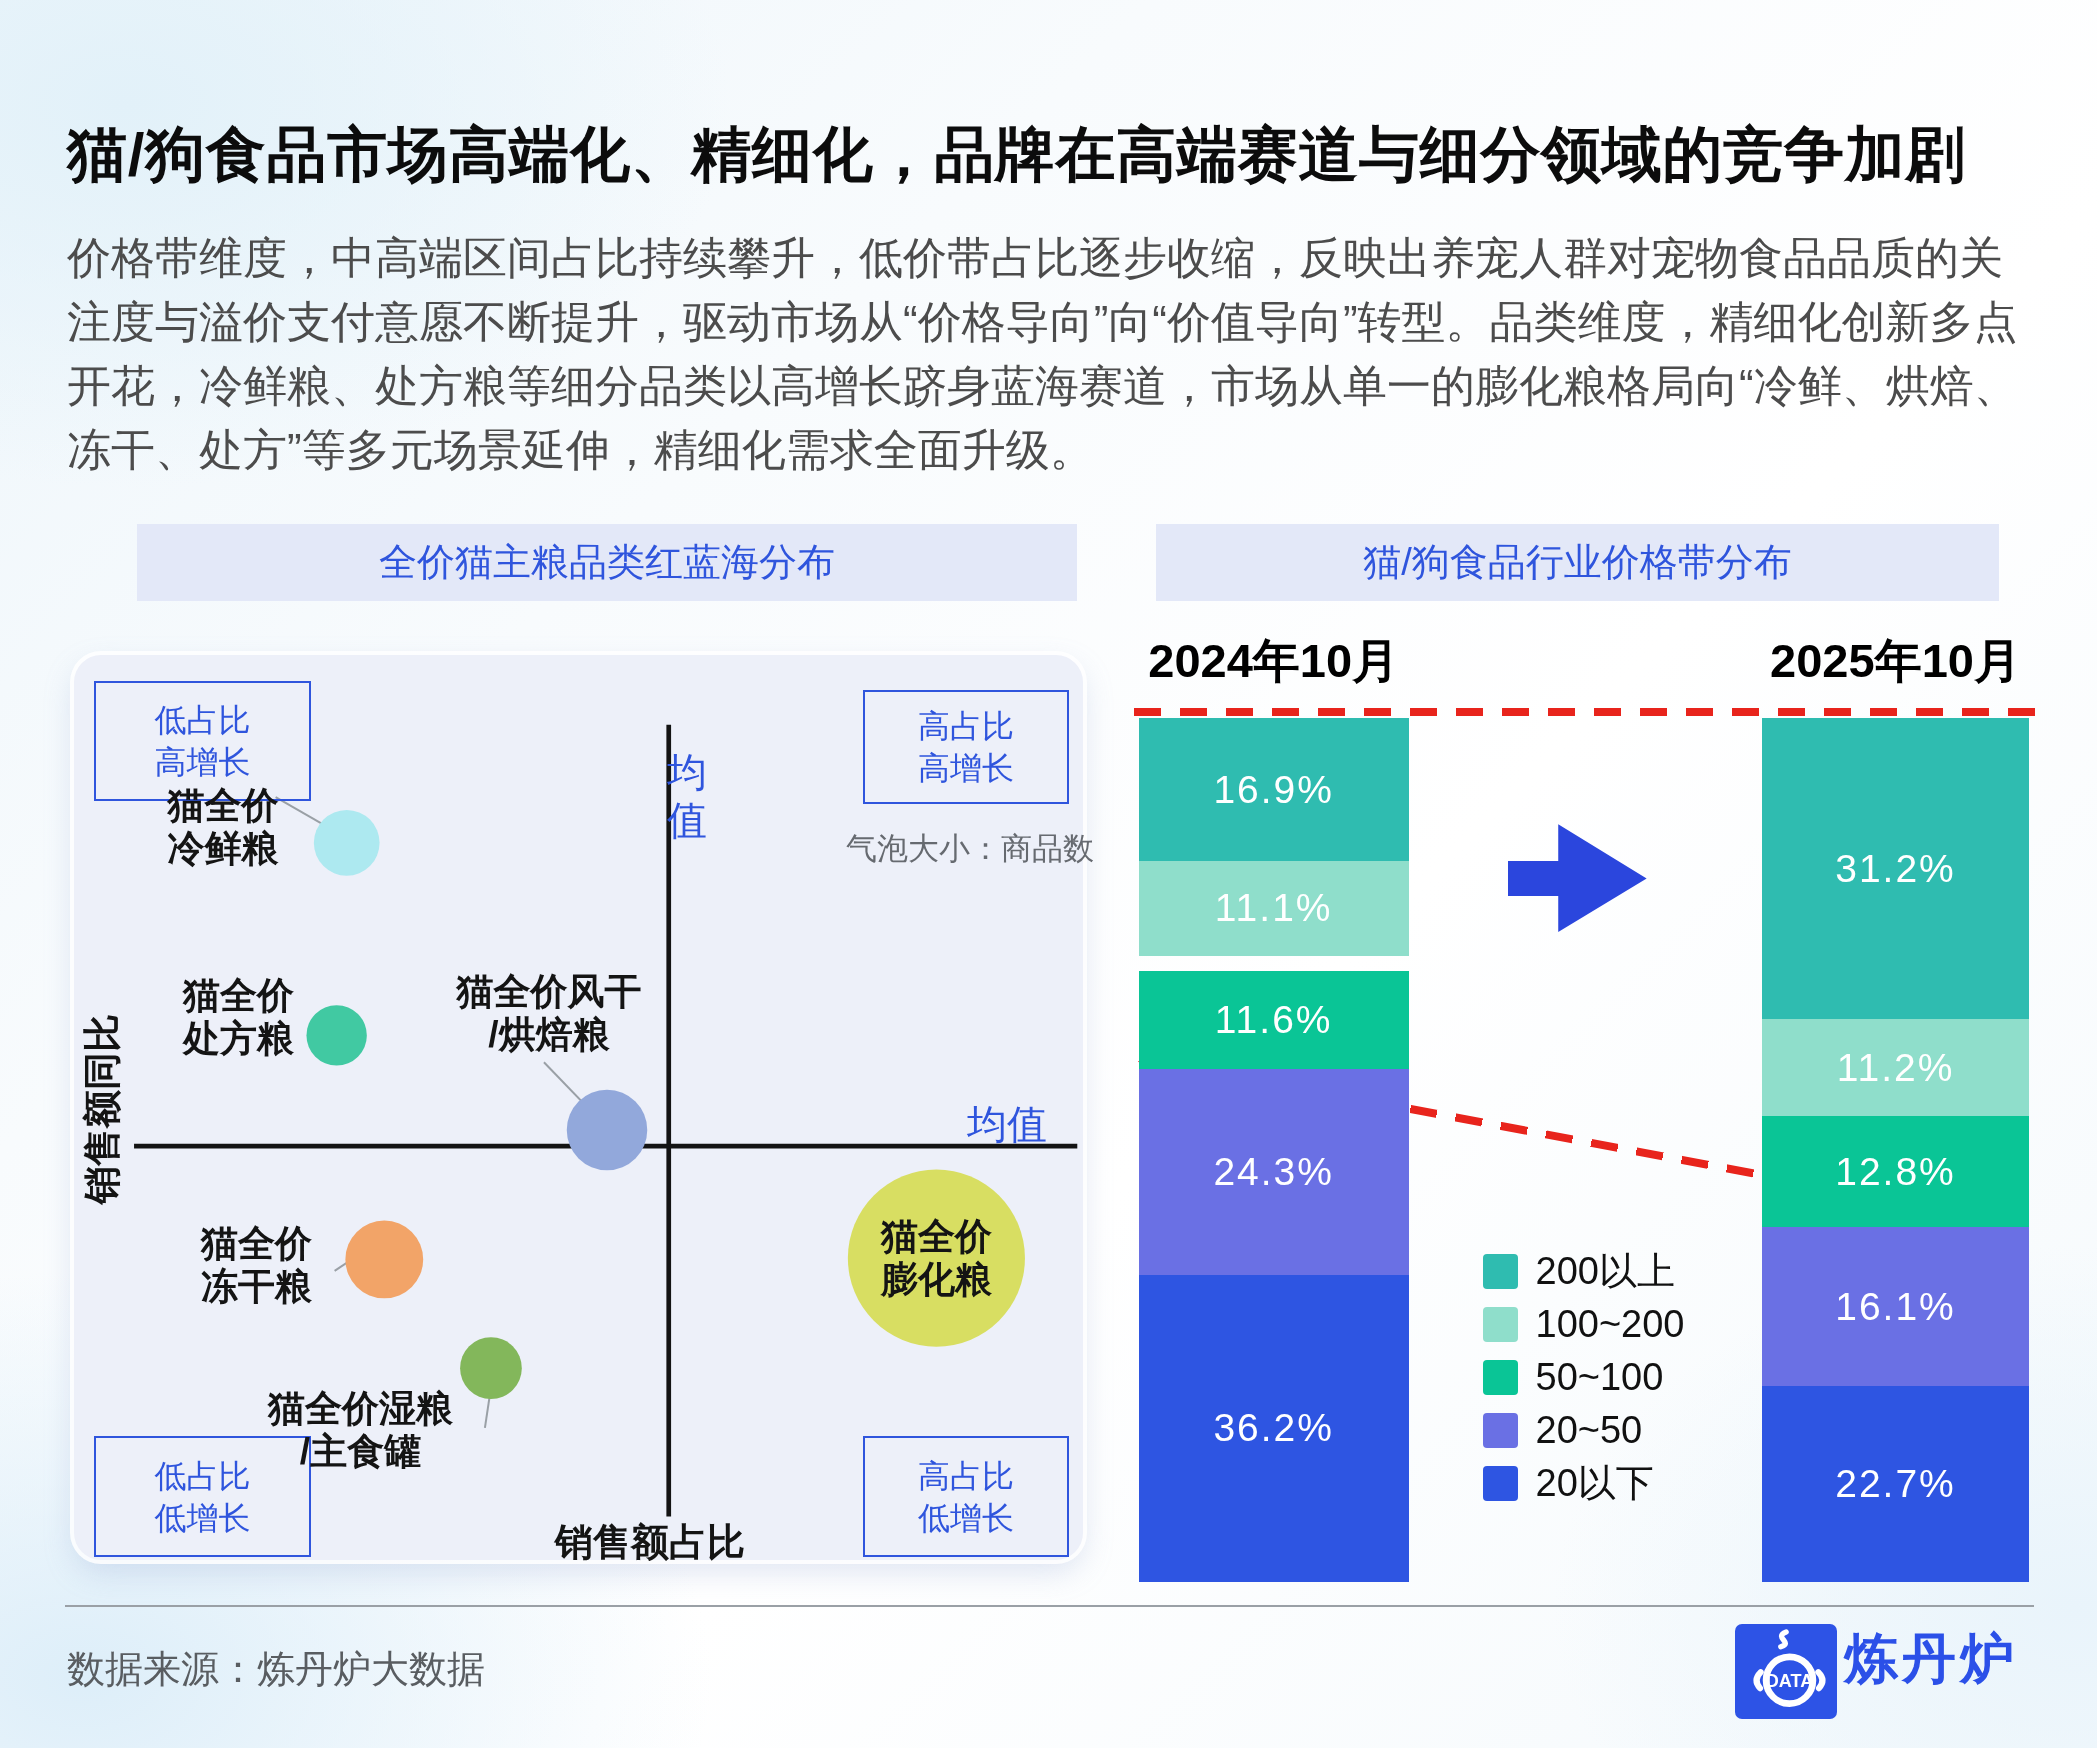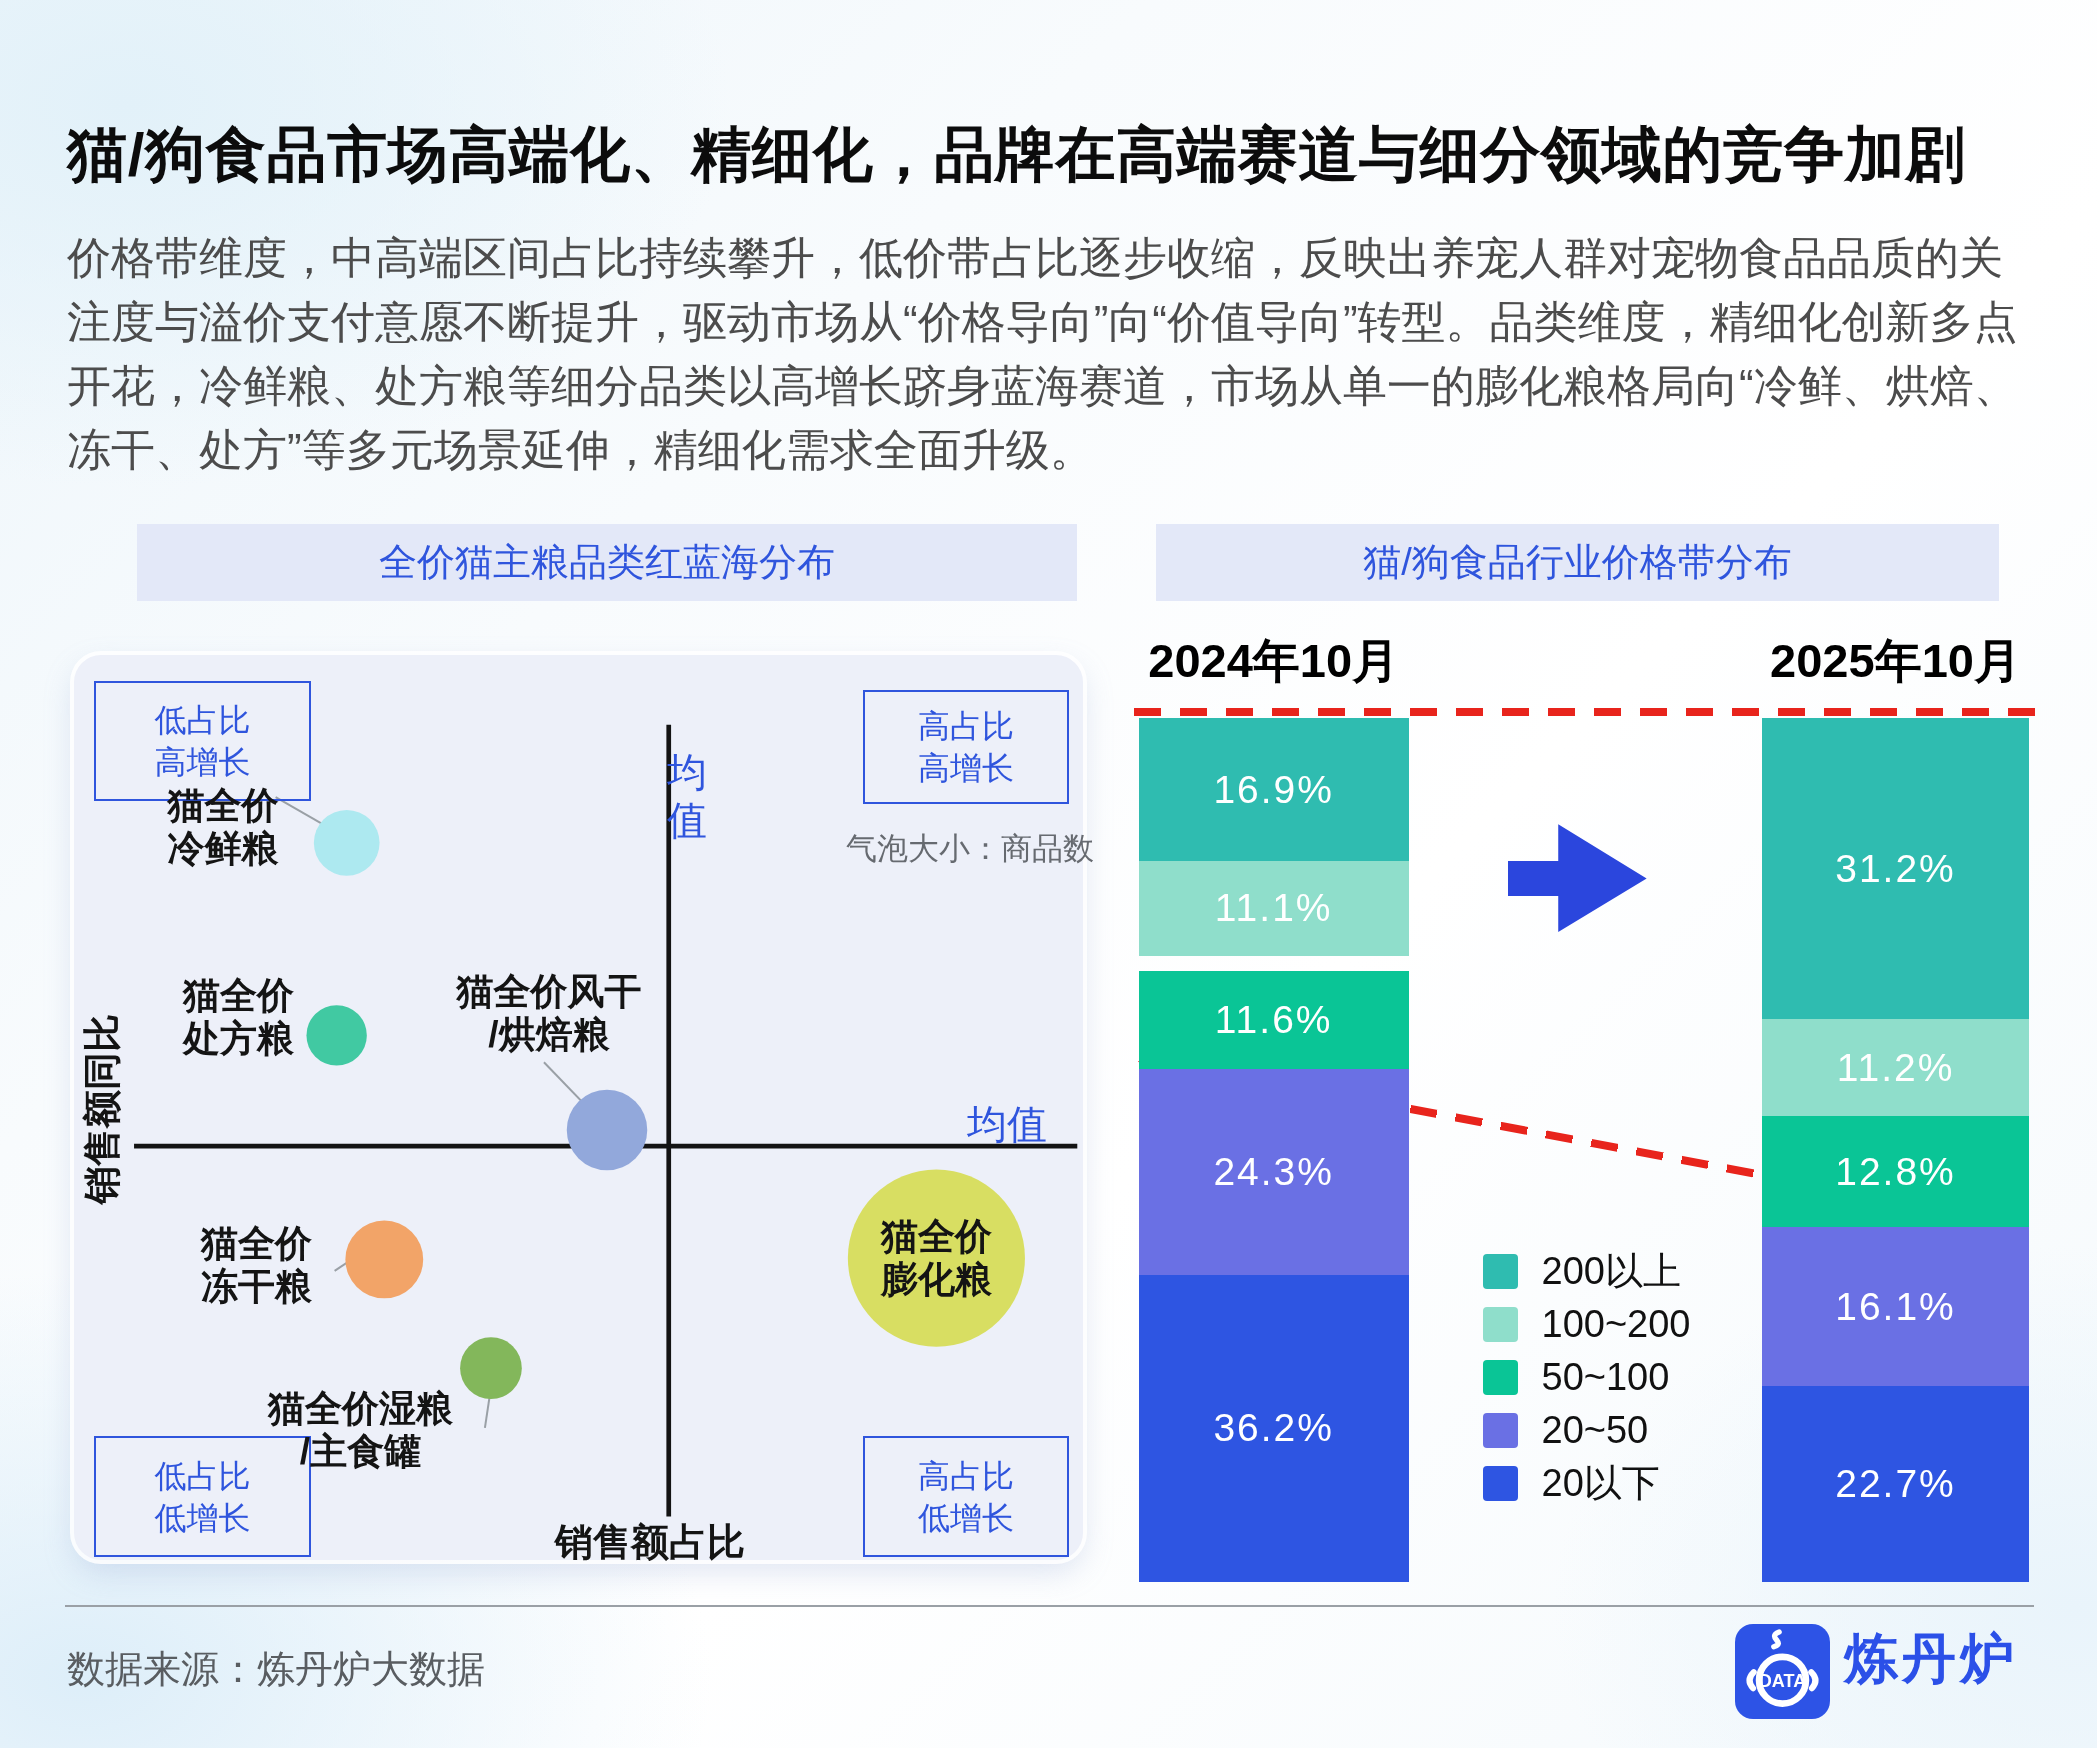--- a/index.html
+++ b/index.html
@@ -40,28 +40,28 @@
 
   
   #price-chart{left:1134px;top:630px;width:913px;height:973px;}
   .col-label{position:absolute;top:0;text-align:center;font-size:47px;font-weight:900;color:#000;}
   .bar-col{position:absolute;top:88px;height:864px;display:flex;flex-direction:column;}
   .bar-seg{position:relative;width:100%;display:flex;align-items:center;justify-content:center;}
   .bar-seg span{color:#fff;font-size:39px;font-weight:500;letter-spacing:2px;}
   .dash{position:absolute;height:8px;background:repeating-linear-gradient(90deg,#e8241c 0 27px,transparent 27px 46px);}
   #dash-top{left:0px;top:78px;width:907px;}
   #dash-diag{left:4.7px;top:424px;width:907px;transform:rotate(10.63deg);transform-origin:left center;}
-  .legend-row{position:absolute;left:349px;display:flex;align-items:center;height:35px;gap:6px;}
+  .legend-row{position:absolute;left:349px;display:flex;align-items:center;height:35px;}
   .legend-swatch{width:35px;height:35px;border-radius:4px;flex:0 0 auto;}
   .legend-text{margin-left:17.5px;font-size:38px;color:#111;font-weight:500;line-height:35px;}
 
   
   #footer-divider{left:65px;top:1605px;width:1969px;height:2px;background:#9aa0a6;}
   #source{left:67px;top:1644px;font-size:38px;color:#595d61;font-weight:500;}
-  #logo-box{left:1735px;top:1624px;width:95px;height:95px;border-radius:18px;background:#2d53e6;}
+  #logo-box{left:1735px;top:1624px;width:95px;height:95px;border-radius:7px;background:#2d53e6;padding-left:7px;}
   #logo-text{left:1844px;top:1623px;font-size:54px;font-weight:800;color:#2b50e8;letter-spacing:4px;}
 </style>
 </head>
 <body>
 
 <div id="page">
 
   <h1 id="title" class="abs" style="margin:0">猫/狗食品市场高端化、精细化，品牌在高端赛道与细分领域的竞争加剧</h1>
   <p id="intro" class="abs">价格带维度，中高端区间占比持续攀升，低价带占比逐步收缩，反映出养宠人群对宠物食品品质的关注度与溢价支付意愿不断提升，驱动市场从“价格导向”向“价值导向”转型。品类维度，精细化创新多点开花，冷鲜粮、处方粮等细分品类以高增长跻身蓝海赛道，市场从单一的膨化粮格局向“冷鲜、烘焙、冻干、处方”等多元场景延伸，精细化需求全面升级。</p>
 

